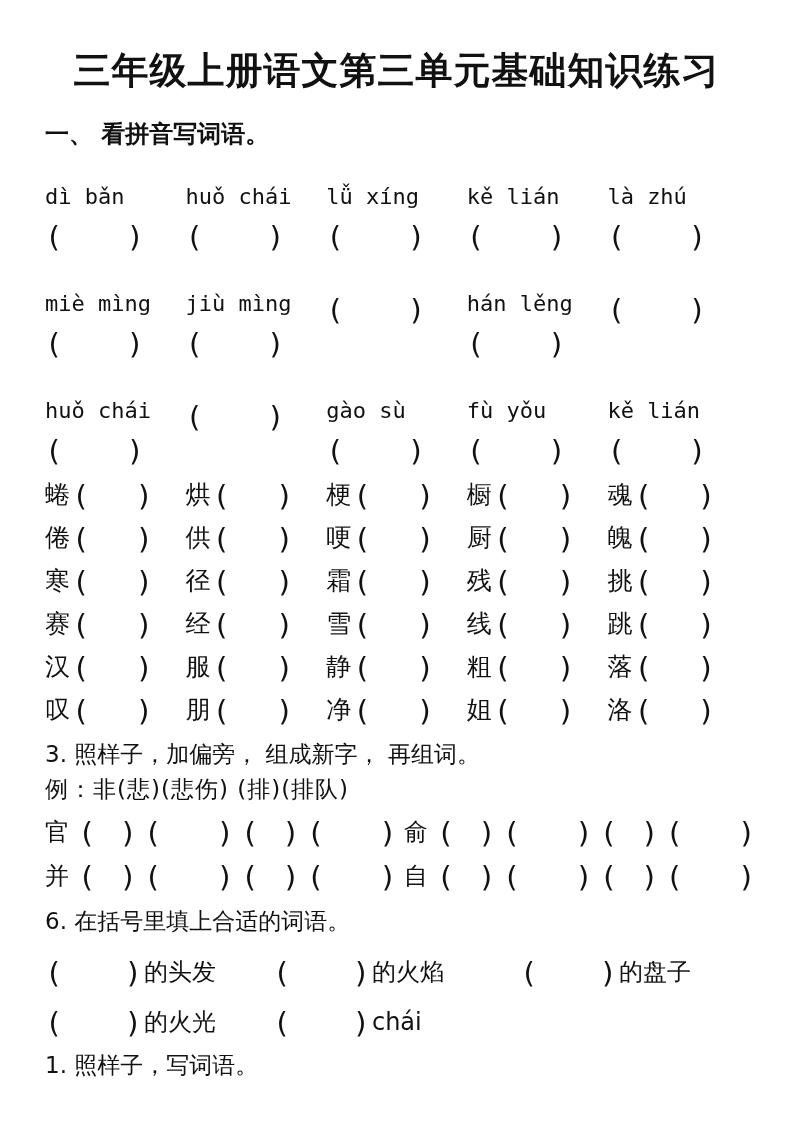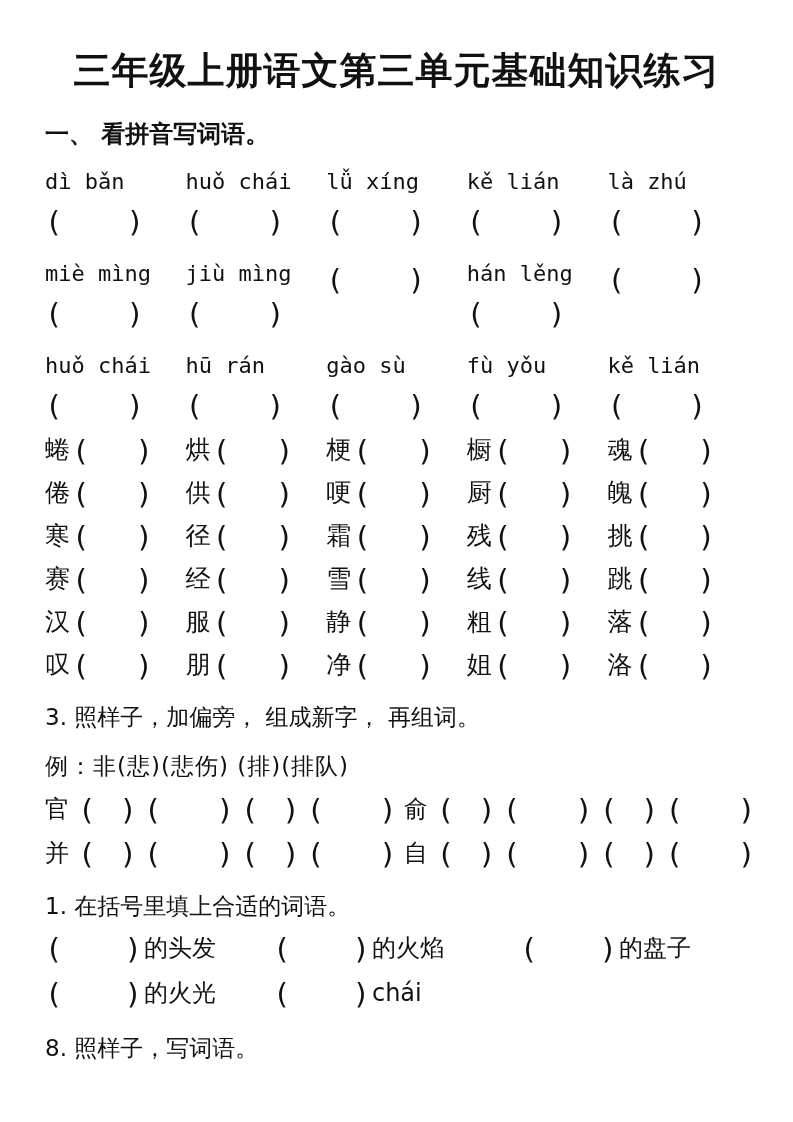--- a/index.html
+++ b/index.html
@@ -27,27 +27,27 @@
   .sec-head {
     font-size: 24px;
     font-weight: 700;
     line-height: 32px;
     margin-top: 14px;
   }
   .q-head {
     font-size: 23px;
     font-weight: 400;
     line-height: 31px;
-    margin-top: 21px;
+    margin-top: 13px;
   }
   
   .py-grid {
     display: grid;
     grid-template-columns: repeat(5, 1fr);
-    margin-top: 15px;
+    margin-top: 30px;
   }
   .py-word {
     font-family: "DejaVu Sans Mono", "Liberation Mono", monospace;
     font-size: 22px;
     line-height: 34px;
     white-space: nowrap;
   }
   .py-blank { margin-top: 5px; line-height: 36px; }
   
   .blank { white-space: nowrap; }
@@ -66,35 +66,35 @@
     line-height: 29px;
     margin-bottom: 12px;
     font-size: 25px;
   }
   .cmp-cell { white-space: nowrap; }
   .cmp-char { margin-right: 2px; }
   
   .example-line {
     font-size: 23px;
     line-height: 31px;
-    margin-top: 18px;
+    margin-top: 4px;
     letter-spacing: 1px;
   }
   .rad-line { display: flex; margin-top: 11px; font-size: 24px; line-height: 32px; }
   .rad-group { width: 363px; white-space: nowrap; }
   .rad-group:last-child { width: auto; }
   .rad-char { margin-right: 9px; }
   .rad-group .blank { margin-right: 7px; }
   
   .fill-line {
     display: grid;
     grid-template-columns: 228px 247px auto;
-    margin-top: 8px;
+    margin-top: 21px;
     font-size: 24px;
-    line-height: 36px;
+    line-height: 28px;
   }
   .fill-cell { white-space: nowrap; }
   .fill-label { margin-left: 2px; }
 </style>
 </head>
 <body>
 
 <div class="page">
 
   <h1 class="title">三年级上册语文第三单元基础知识练习</h1>
@@ -144,21 +144,20 @@
       <div class="py-blank blank"><span class="par">(</span><span class="gap" style="width: 64px;"></span><span class="par">)</span></div>
     </div>
   </div>
 
   <div class="py-grid">
     <div class="py-col">
       <div class="py-word">huǒ chái</div>
       <div class="py-blank blank"><span class="par">(</span><span class="gap" style="width: 64px;"></span><span class="par">)</span></div>
     </div>
     <div class="py-col">
-      <div class="py-word">hū rán</div>
       <div class="py-blank blank"><span class="par">(</span><span class="gap" style="width: 64px;"></span><span class="par">)</span></div>
     </div>
     <div class="py-col">
       <div class="py-word">gào sù</div>
       <div class="py-blank blank"><span class="par">(</span><span class="gap" style="width: 64px;"></span><span class="par">)</span></div>
     </div>
     <div class="py-col">
       <div class="py-word">fù yǒu</div>
       <div class="py-blank blank"><span class="par">(</span><span class="gap" style="width: 64px;"></span><span class="par">)</span></div>
     </div>
@@ -228,28 +227,28 @@
 
   <div class="rad-line">
     <div class="rad-group">
       <span class="rad-char">并</span><span class="blank"><span class="par">(</span><span class="gap" style="width: 24px;"></span><span class="par">)</span></span><span class="blank"><span class="par">(</span><span class="gap" style="width: 55px;"></span><span class="par">)</span></span><span class="blank"><span class="par">(</span><span class="gap" style="width: 24px;"></span><span class="par">)</span></span><span class="blank"><span class="par">(</span><span class="gap" style="width: 55px;"></span><span class="par">)</span></span>
     </div>
     <div class="rad-group">
       <span class="rad-char">自</span><span class="blank"><span class="par">(</span><span class="gap" style="width: 24px;"></span><span class="par">)</span></span><span class="blank"><span class="par">(</span><span class="gap" style="width: 55px;"></span><span class="par">)</span></span><span class="blank"><span class="par">(</span><span class="gap" style="width: 24px;"></span><span class="par">)</span></span><span class="blank"><span class="par">(</span><span class="gap" style="width: 55px;"></span><span class="par">)</span></span>
     </div>
   </div>
 
-  <div class="q-head">1. 在括号里填上合适的词语。</div>
+  <div class="q-head">6. 在括号里填上合适的词语。</div>
 
   <div class="fill-line">
     <div class="fill-cell"><span class="blank"><span class="par">(</span><span class="gap" style="width: 62px;"></span><span class="par">)</span></span><span class="fill-label">的头发</span></div>
     <div class="fill-cell"><span class="blank"><span class="par">(</span><span class="gap" style="width: 62px;"></span><span class="par">)</span></span><span class="fill-label">的火焰</span></div>
     <div class="fill-cell"><span class="blank"><span class="par">(</span><span class="gap" style="width: 62px;"></span><span class="par">)</span></span><span class="fill-label">的盘子</span></div>
   </div>
 
   <div class="fill-line">
     <div class="fill-cell"><span class="blank"><span class="par">(</span><span class="gap" style="width: 62px;"></span><span class="par">)</span></span><span class="fill-label">的火光</span></div>
     <div class="fill-cell"><span class="blank"><span class="par">(</span><span class="gap" style="width: 62px;"></span><span class="par">)</span></span><span class="fill-label">chái</span></div>
   </div>
 
-  <div class="q-head">8. 照样子，写词语。</div>
+  <div class="q-head">1. 照样子，写词语。</div>
 
 </div>
 
 </body></html>

